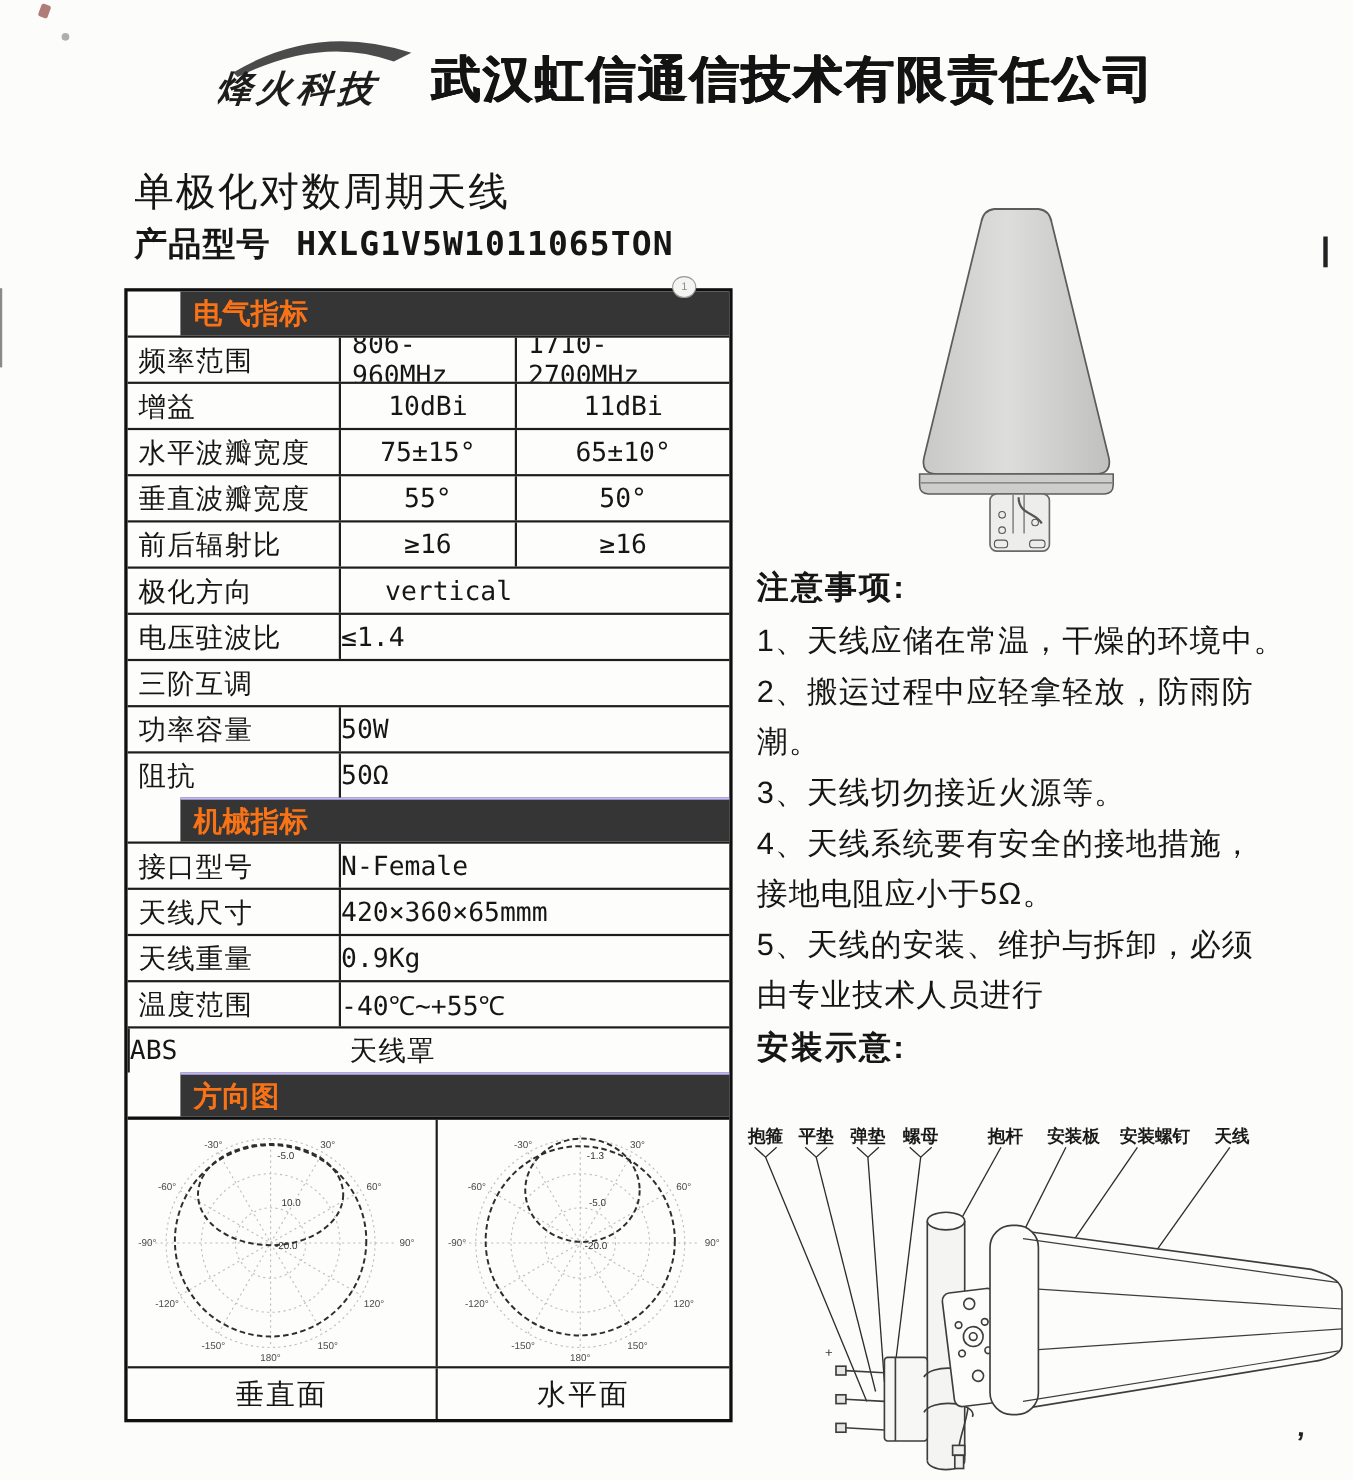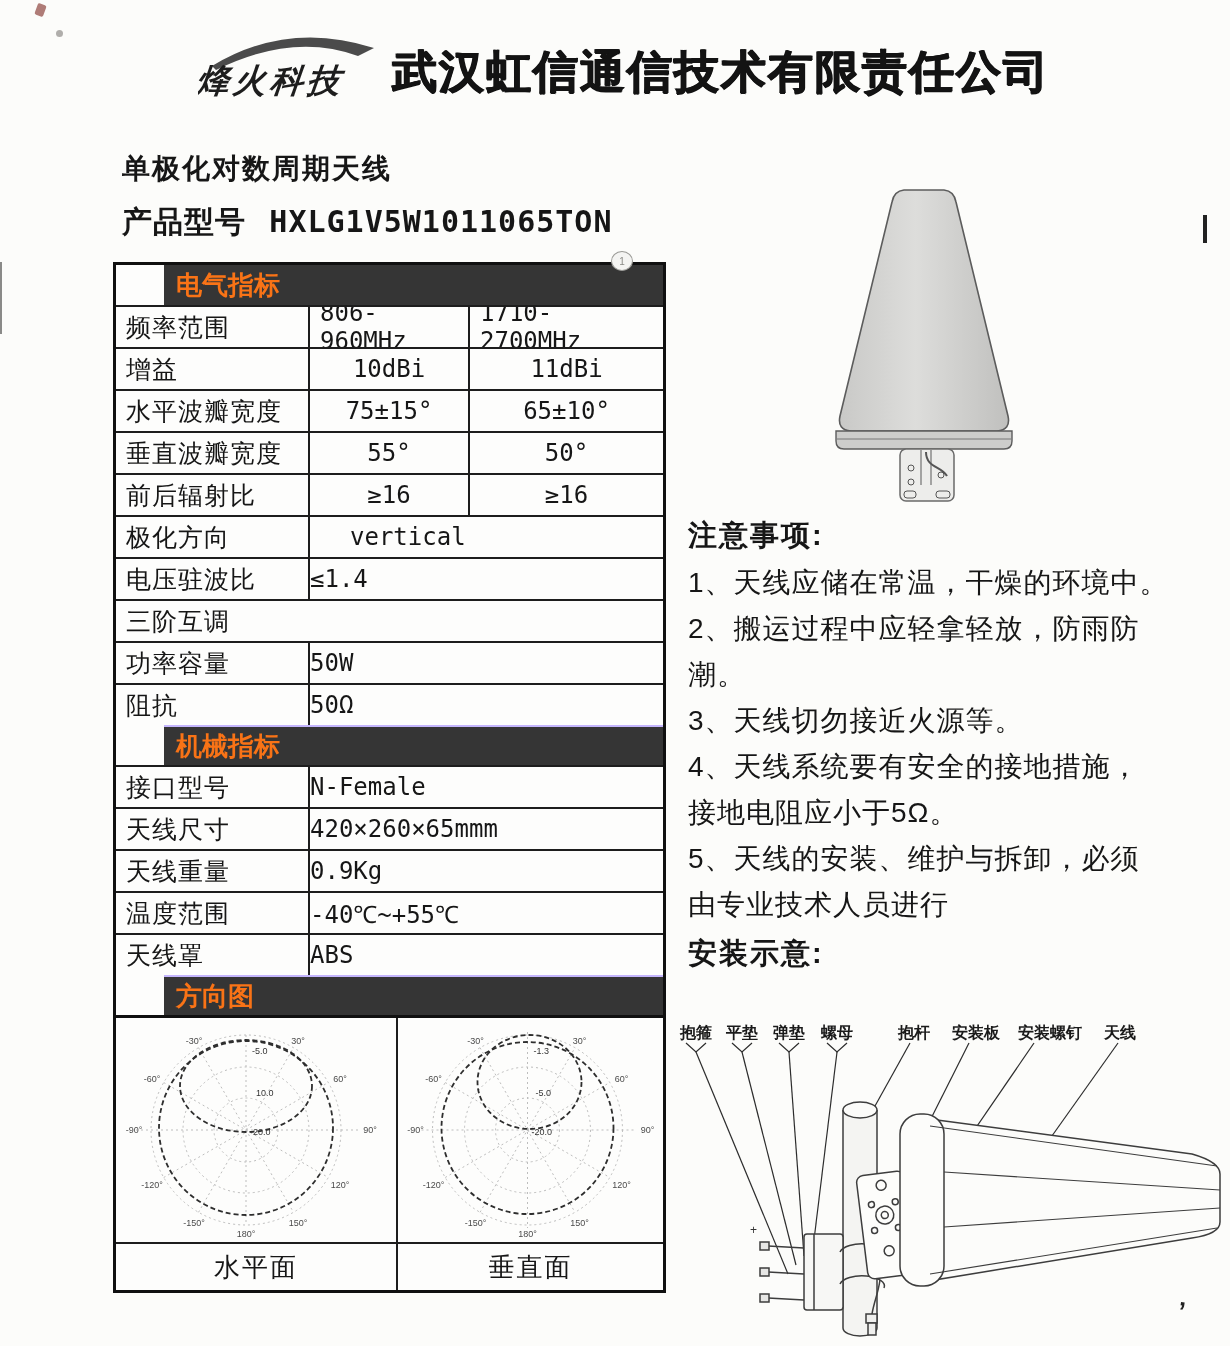--- a/index.html
+++ b/index.html
@@ -3,21 +3,21 @@
 <meta charset="utf-8">
 <style>
   html,body{margin:0;padding:0;background:#ffffff;}
   .page{position:relative;width:1230px;height:1346px;background:#fcfcfa;overflow:hidden;
         font-family:"Liberation Sans",sans-serif;color:#161616;}
   .abs{position:absolute;}
 
   
   .company{font-size:45px;font-weight:900;letter-spacing:2px;color:#131313;
            text-shadow:0.7px 0 #131313,-0.7px 0 #131313,0 0.5px #131313;}
-  .doc-title{font-size:28px;font-weight:bold;letter-spacing:2px;}
+  .doc-title{font-size:36px;font-weight:normal;letter-spacing:2px;}
   .model-line{font-size:30px;font-weight:bold;letter-spacing:1px;}
   .mono{font-family:"DejaVu Sans Mono",monospace;}
 
   
   .spec{position:absolute;left:113px;top:262px;width:547px;border:3px solid #101010;background:#fdfdfc;box-sizing:content-box;}
   .tbar{background:#353535;color:#f97316;font-size:26px;font-weight:bold;height:40px;
         display:flex;align-items:center;padding-left:12px;box-sizing:border-box;margin-left:48px;}
   .tbar.mid{border-top:2px solid #c4b5fd;}
   .trow{display:grid;height:42px;border-top:2px solid #1d1d1d;box-sizing:border-box;}
   .r3{grid-template-columns:192px 160px 1fr;}
@@ -127,33 +127,33 @@
     <div class="tbar mid">
       <span>机械指标</span>
     </div>
 
     <div class="trow r2">
       <div class="c lab">接口型号</div>
       <div class="c vl">N-Female</div>
     </div>
     <div class="trow r2">
       <div class="c lab">天线尺寸</div>
-      <div class="c vl">420×260×65mmm</div>
+      <div class="c vl">420×360×65mmm</div>
     </div>
     <div class="trow r2">
       <div class="c lab">天线重量</div>
       <div class="c vl">0.9Kg</div>
     </div>
     <div class="trow r2">
       <div class="c lab">温度范围</div>
       <div class="c vl">-40℃~+55℃</div>
     </div>
     <div class="trow r2">
+      <div class="c vl">ABS</div>
       <div class="c lab">天线罩</div>
-      <div class="c vl">ABS</div>
     </div>
 
     <div class="tbar mid">
       <span>方向图</span>
     </div>
 
     <div class="plots">
 
       <div class="pcell">
         <svg width="100%" height="100%" viewBox="0 0 280 224">
@@ -225,22 +225,22 @@
           </g>
           <g font-size="9" fill="#333">
             <text x="134" y="36">-1.3</text>
             <text x="136" y="78">-5.0</text>
             <text x="132" y="117">-20.0</text>
           </g>
         </svg>
       </div>
     </div>
     <div class="pcap">
+      <div class="c">垂直面</div>
       <div class="c">水平面</div>
-      <div class="c">垂直面</div>
     </div>
   </div>
 
   <svg class="abs" style="left:800px;top:180px;" width="258" height="330" viewBox="0 0 258 330">
     <defs>
       <linearGradient id="radome" x1="0" y1="0" x2="1" y2="0">
         <stop offset="0" stop-color="#c9c9c7"></stop>
         <stop offset="0.45" stop-color="#dddddb"></stop>
         <stop offset="1" stop-color="#c0c0be"></stop>
       </linearGradient>

